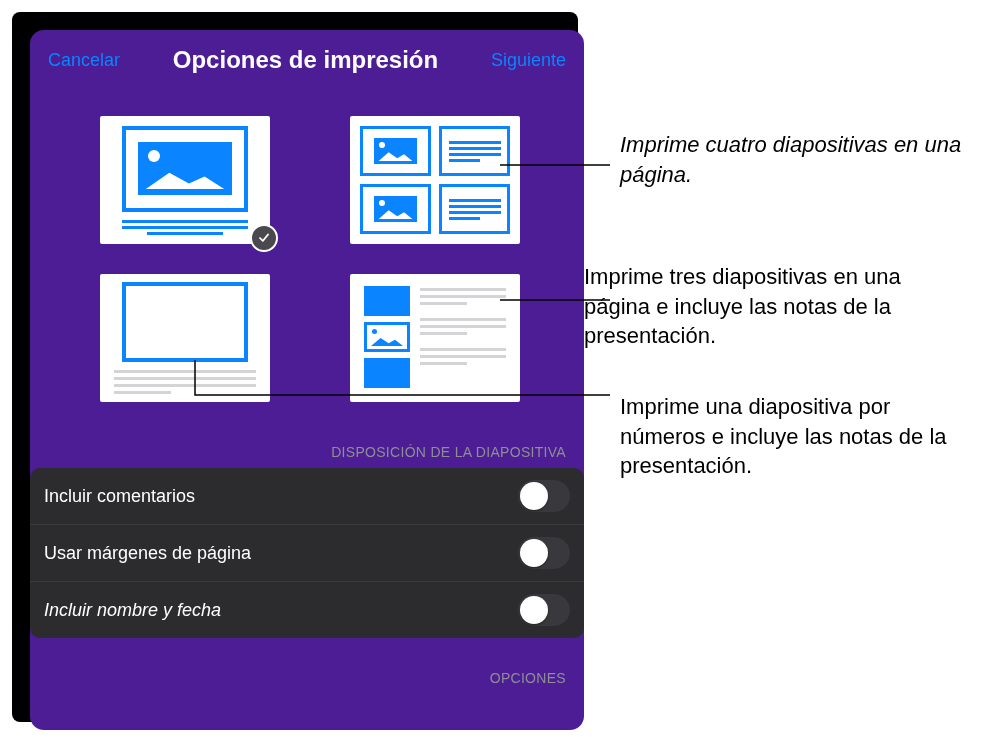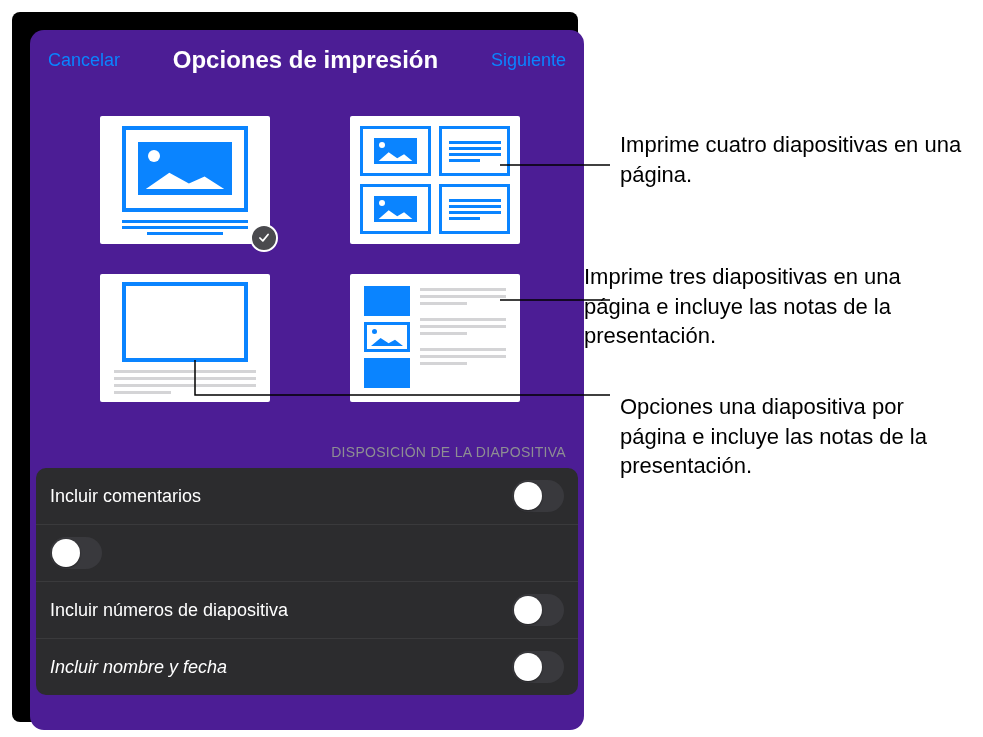--- a/index.html
+++ b/index.html
@@ -122,21 +122,21 @@
     clip-path: polygon(0 100%, 30% 10%, 55% 70%, 75% 30%, 100% 100%);}
   .note-lines { display:flex; flex-direction:column; gap:5px; padding-top:2px;}
   .note-lines div { display:flex; flex-direction:column; gap:4px; margin-bottom:8px;}
   .note-lines span { height:3px; background:#d4d4d6; }
 
   .section-label {
     padding: 32px 18px 8px 18px;
     color: #8e8e93; font-size: 14px; letter-spacing: .3px; text-align: right;
   }
   .settings-group {
-    margin: 0 6px;
+    margin: 0 0;
     background: #2c2c2e;
     border-radius: 10px;
     overflow:hidden;
     text-align:right;
   }
   .row {
     display:flex; align-items:center; justify-content:space-between;
     padding: 12px 14px;
     border-bottom: 1px solid #3a3a3c;
     color:#fff; font-size:18px;
@@ -256,38 +256,35 @@
 
     </div>
 
     <div class="section-label">DISPOSICIÓN DE LA DIAPOSITIVA</div>
     <div class="settings-group">
       <div class="row">
         <span>Incluir comentarios</span>
         <div class="switch"></div>
       </div>
       <div class="row">
-        <div class="switch"></div>
-      </div>
-      <div class="row">
-        <span>Incluir números de diapositiva</span>
+        <span>Usar márgenes de página</span>
         <div class="switch"></div>
       </div>
       <div class="row">
         <span>Incluir nombre y fecha</span>
         <div class="switch"></div>
       </div>
     </div>
 
     <div class="section-label">OPCIONES</div>
 
   </div>
 </div>
 
 <svg class="lead" style="left:0;top:0" width="983" height="737">
   <path d="M 500 165 L 610 165"></path>
   <path d="M 500 300 L 610 300"></path>
   <path d="M 195 360 L 195 395 L 610 395"></path>
 </svg>
 
-<div class="callout" style="left:620px; top:130px;">Imprime cuatro diapositivas en una página.</div>
+<div class="callout" style="left:620px; top:130px;font-style:italic;">Imprime cuatro diapositivas en una página.</div>
 <div class="callout" style="left:584px; top:262px;">Imprime tres diapositivas en una página e incluye las notas de la presentación.</div>
-<div class="callout" style="left:620px; top:392px;">Opciones una diapositiva por página e incluye las notas de la presentación.</div>
+<div class="callout" style="left:620px; top:392px;">Imprime una diapositiva por números e incluye las notas de la presentación.</div>
 
 </body></html>

